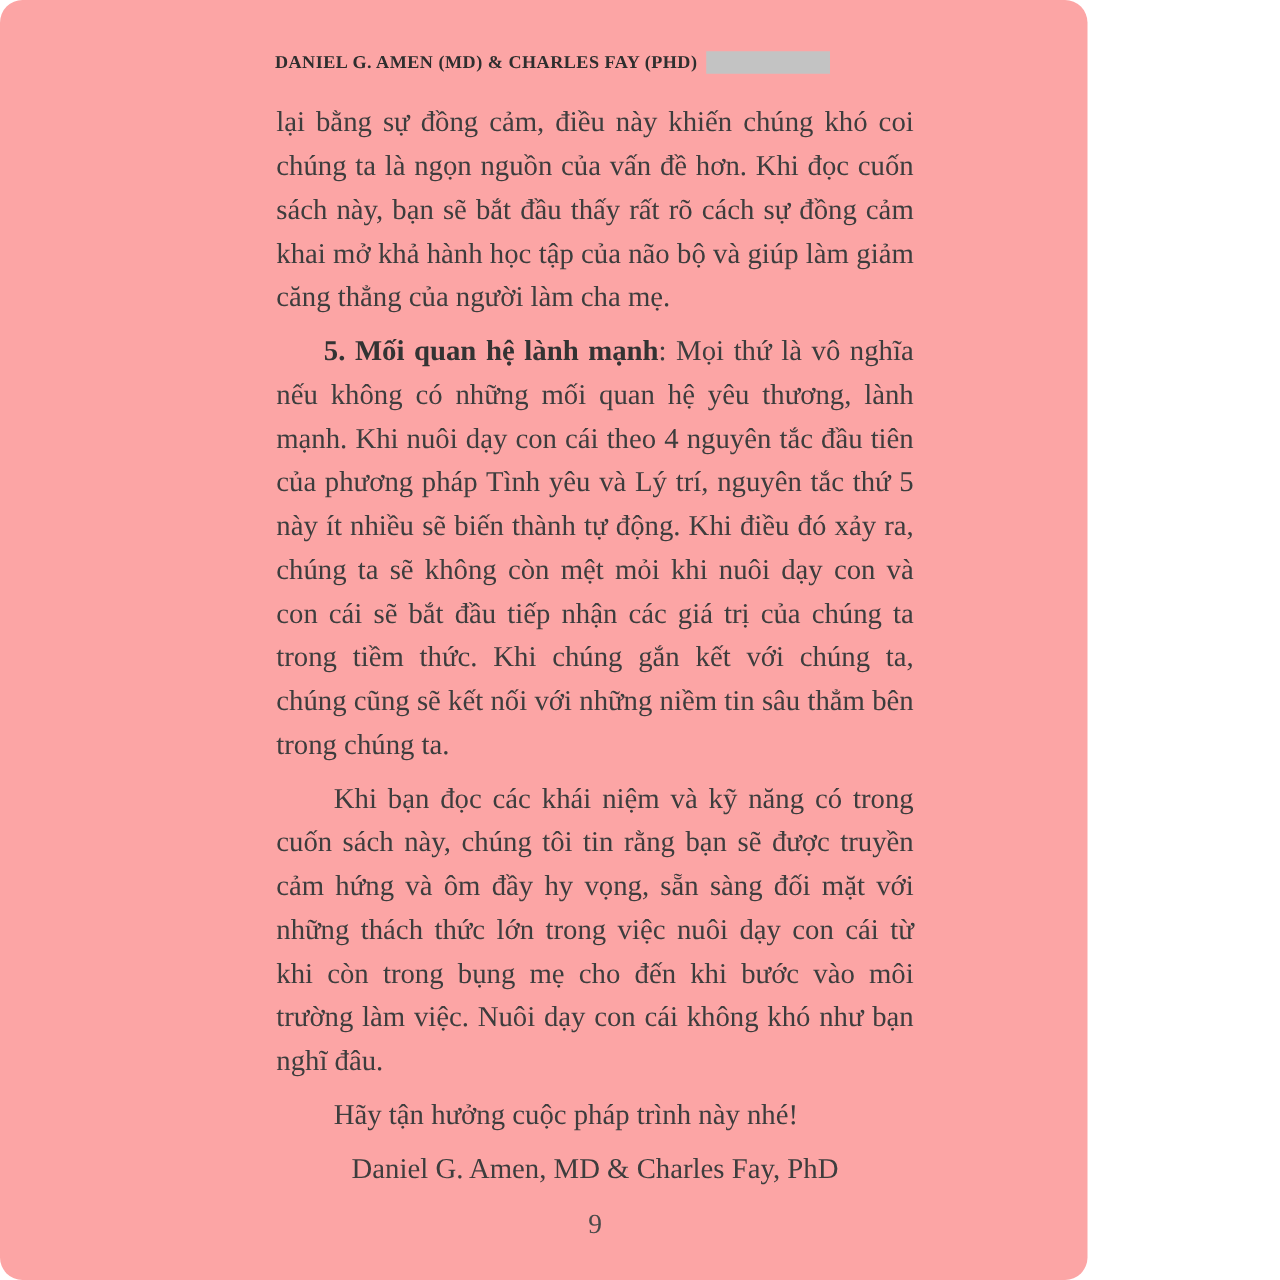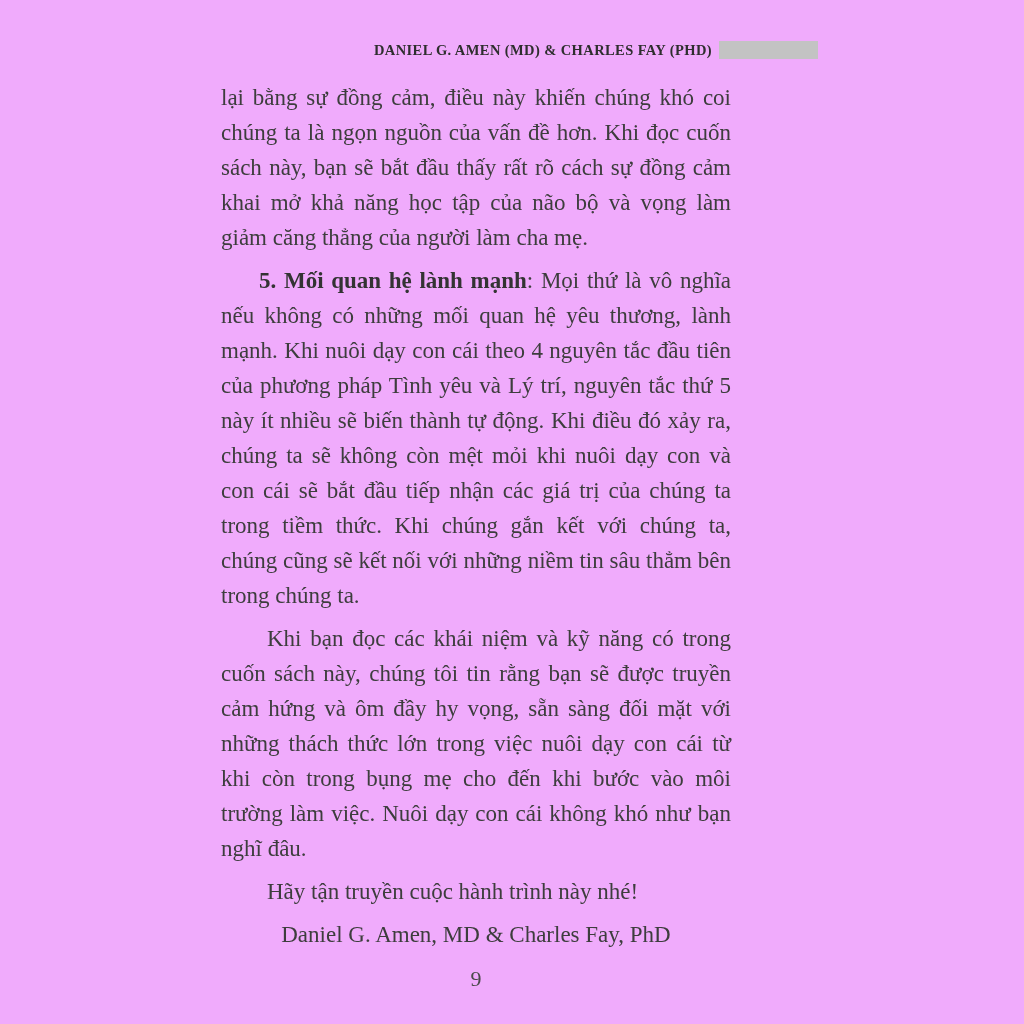--- a/index.html
+++ b/index.html
@@ -2,25 +2,26 @@
 <html><head>
 <meta charset="utf-8">
 <style>
   html, body {
     margin: 0;
     padding: 0;
     background: #ffffff;
   }
   .page {
     position: relative;
-    width: 1024px;
+    width: 870px;
     height: 1024px;
-    background: #f0abfc;
+    background: #fca5a5;
     overflow: hidden;
     font-family: "Liberation Serif", serif;
+    border-radius: 18px;
   }
   .running-header {
     position: absolute;
     top: 40px;
     left: 0;
     right: 206px;
     height: 20px;
     display: flex;
     justify-content: flex-end;
     align-items: center;
@@ -78,26 +79,26 @@
 <body>
 
 <div class="page">
 
   <div class="running-header">
     <span class="authors">DANIEL G. AMEN (MD) &amp; CHARLES FAY (PHD)</span>
     <span class="gray-bar"></span>
   </div>
 
   <div class="body-text">
-    <p>lại bằng sự đồng cảm, điều này khiến chúng khó coi chúng ta là ngọn nguồn của vấn đề hơn. Khi đọc cuốn sách này, bạn sẽ bắt đầu thấy rất rõ cách sự đồng cảm khai mở khả năng học tập của não bộ và vọng làm giảm căng thẳng của người làm cha mẹ.</p>
+    <p>lại bằng sự đồng cảm, điều này khiến chúng khó coi chúng ta là ngọn nguồn của vấn đề hơn. Khi đọc cuốn sách này, bạn sẽ bắt đầu thấy rất rõ cách sự đồng cảm khai mở khả hành học tập của não bộ và giúp làm giảm căng thẳng của người làm cha mẹ.</p>
 
     <p class="indent-sm"><strong>5. Mối quan hệ lành mạnh</strong><span>: Mọi thứ là vô nghĩa nếu không có những mối quan hệ yêu thương, lành mạnh. Khi nuôi dạy con cái theo 4 nguyên tắc đầu tiên của phương pháp Tình yêu và Lý trí, nguyên tắc thứ 5 này ít nhiều sẽ biến thành tự động. Khi điều đó xảy ra, chúng ta sẽ không còn mệt mỏi khi nuôi dạy con và con cái sẽ bắt đầu tiếp nhận các giá trị của chúng ta trong tiềm thức. Khi chúng gắn kết với chúng ta, chúng cũng sẽ kết nối với những niềm tin sâu thẳm bên trong chúng ta.</span></p>
 
     <p class="indent">Khi bạn đọc các khái niệm và kỹ năng có trong cuốn sách này, chúng tôi tin rằng bạn sẽ được truyền cảm hứng và ôm đầy hy vọng, sẵn sàng đối mặt với những thách thức lớn trong việc nuôi dạy con cái từ khi còn trong bụng mẹ cho đến khi bước vào môi trường làm việc. Nuôi dạy con cái không khó như bạn nghĩ đâu.</p>
 
-    <p class="indent">Hãy tận truyền cuộc hành trình này nhé!</p>
+    <p class="indent">Hãy tận hưởng cuộc pháp trình này nhé!</p>
 
     <p class="signature">Daniel G. Amen, MD &amp; Charles Fay, PhD</p>
   </div>
 
   <div class="page-number">9</div>
 
 </div>
 
 </body></html>

